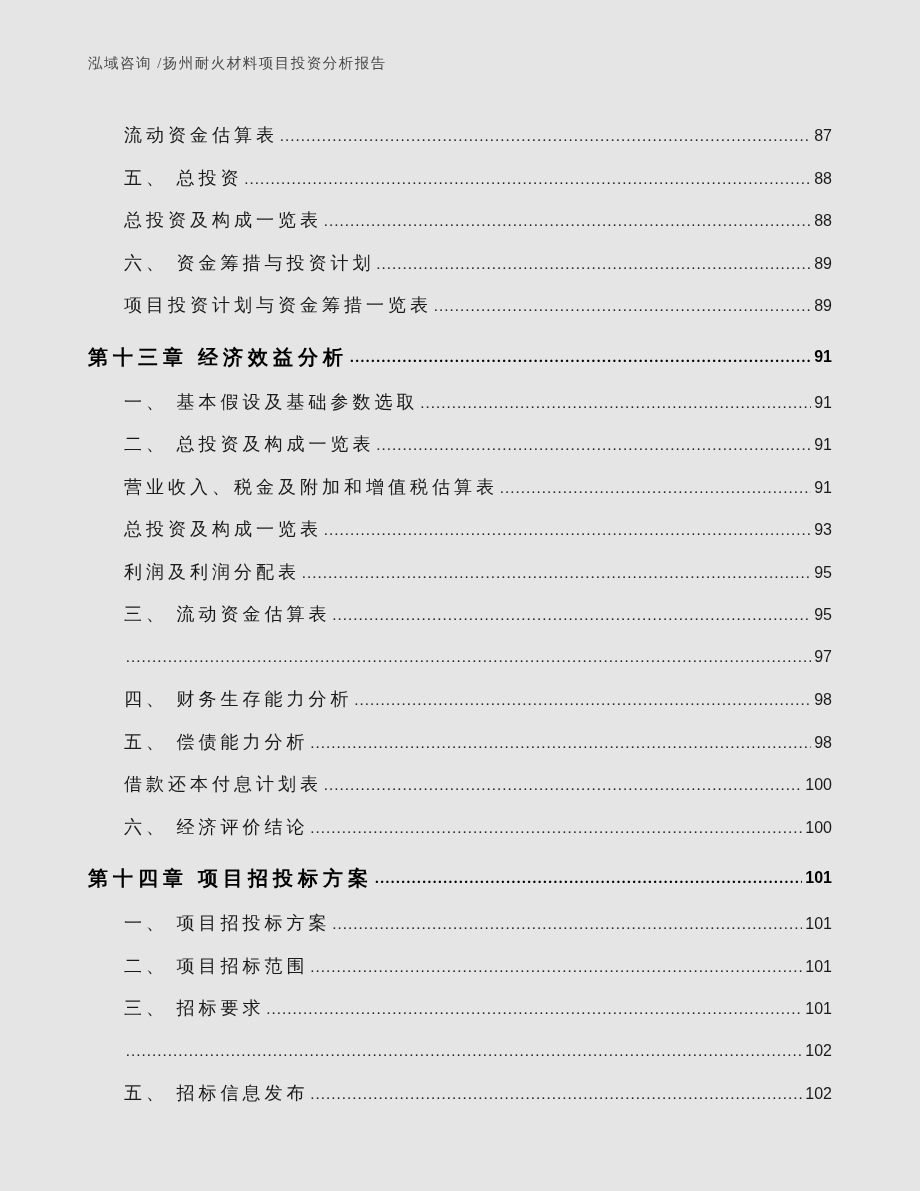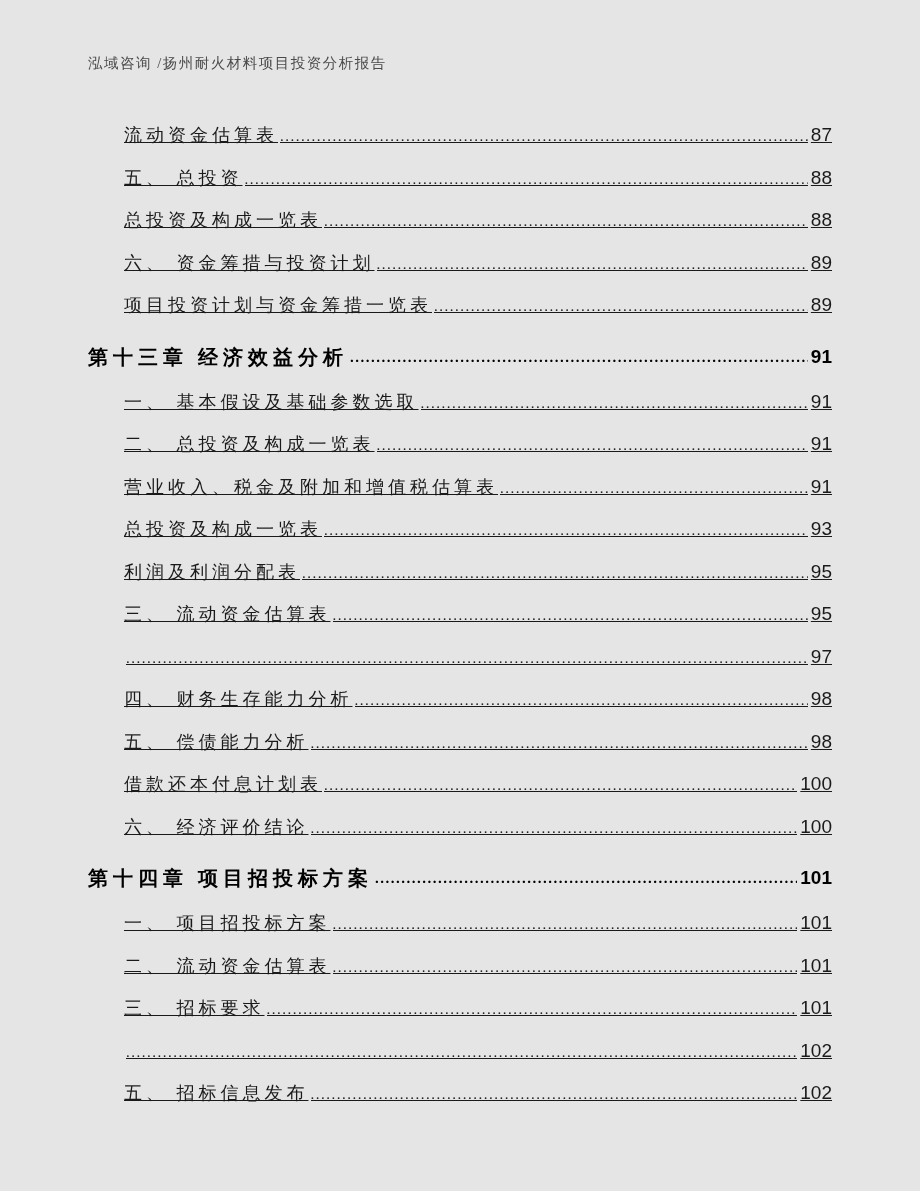--- a/index.html
+++ b/index.html
@@ -31,21 +31,20 @@
     display: flex;
     align-items: baseline;
     height: 42.5px;
     line-height: 42.5px;
     color: #1a1a1a;
     cursor: default;
   }
   .toc-row.item {
     padding-left: 36px;
     font-size: 18px;
-    text-decoration: underline;
   }
   .toc-row.item .toc-label { letter-spacing: 4px; }
   .toc-row.chapter {
     height: 48px;
     line-height: 48px;
     margin-top: 6px;
     font-size: 20px;
     font-weight: 700;
     color: #000000;
     align-items: flex-end;
@@ -59,21 +58,21 @@
     margin: 0 2px;
     font-size: 15px;
     letter-spacing: 1.5px;
   }
   .toc-row.chapter .toc-dots { font-weight: 700; }
   .toc-dots::after {
     content: "................................................................................................................................................................................................";
   }
   .toc-page {
     font-family: "Liberation Sans", sans-serif;
-    font-size: 19px;
+    font-size: 16px;
     white-space: nowrap;
     padding-left: 1px;
   }
   .toc-row.chapter .toc-page { font-weight: 700; }
 </style>
 </head>
 <body>
 
 <div class="page">
   <div class="doc-header">泓域咨询 /扬州耐火材料项目投资分析报告</div>
@@ -167,21 +166,21 @@
     <span class="toc-label">第十四章 项目招投标方案</span>
     <span class="toc-dots"></span>
     <span class="toc-page">101</span>
   </div>
       <div class="toc-row item">
     <span class="toc-label">一、 项目招投标方案</span>
     <span class="toc-dots"></span>
     <span class="toc-page">101</span>
   </div>
       <div class="toc-row item">
-    <span class="toc-label">二、 流动资金估算表</span>
+    <span class="toc-label">二、 项目招标范围</span>
     <span class="toc-dots"></span>
     <span class="toc-page">101</span>
   </div>
       <div class="toc-row item">
     <span class="toc-label">三、 招标要求</span>
     <span class="toc-dots"></span>
     <span class="toc-page">101</span>
   </div>
       <div class="toc-row item">
     <span class="toc-dots"></span>

